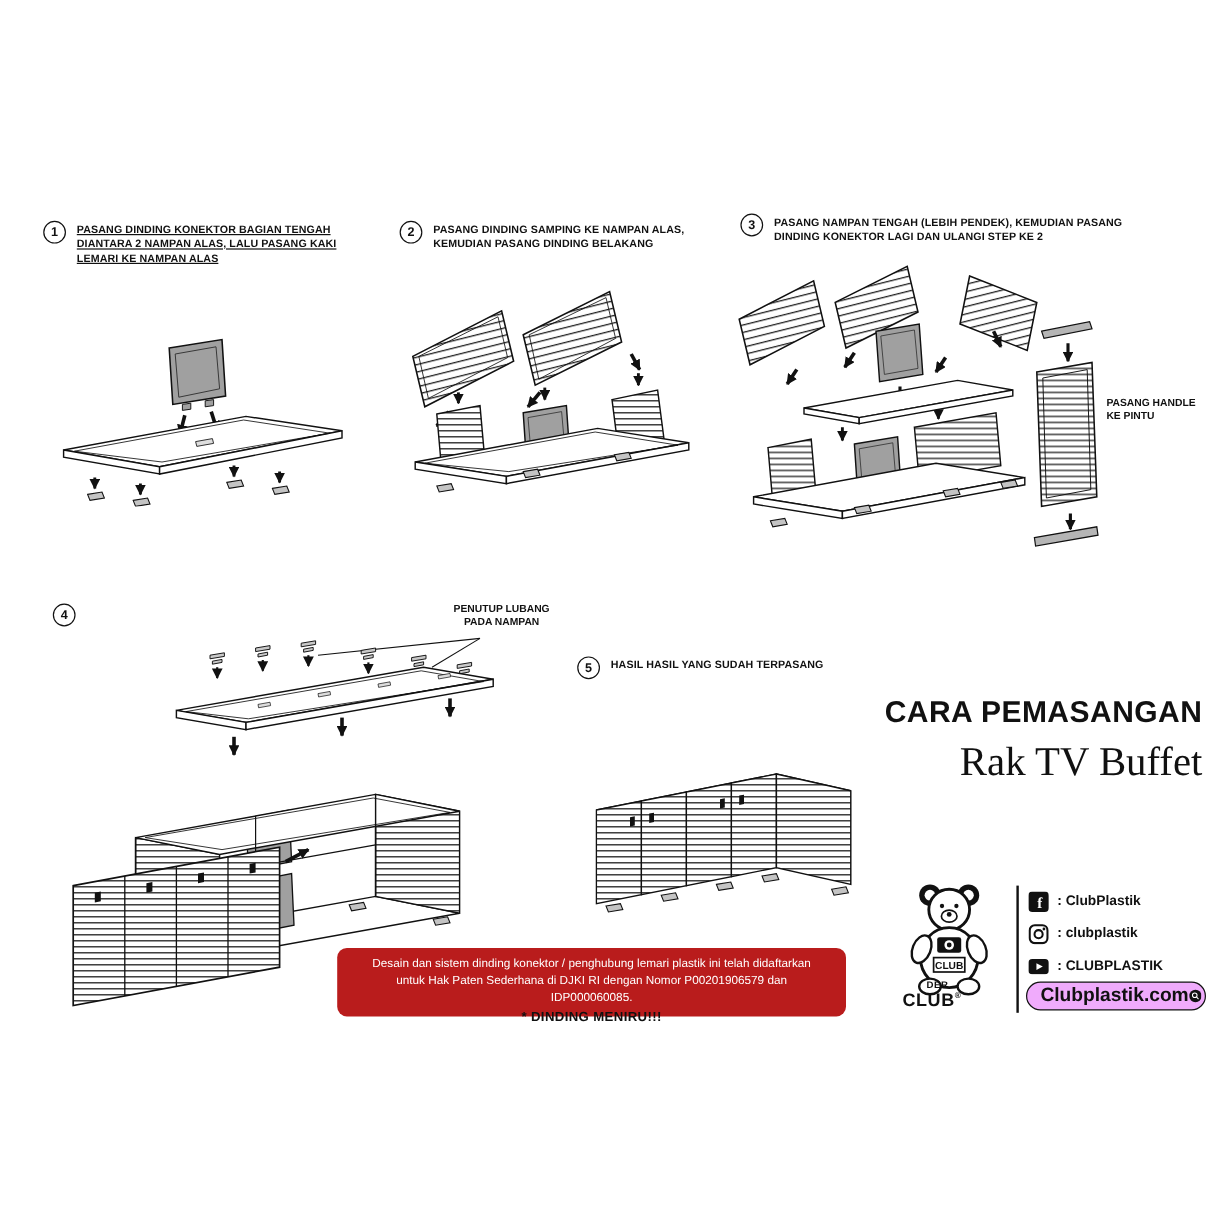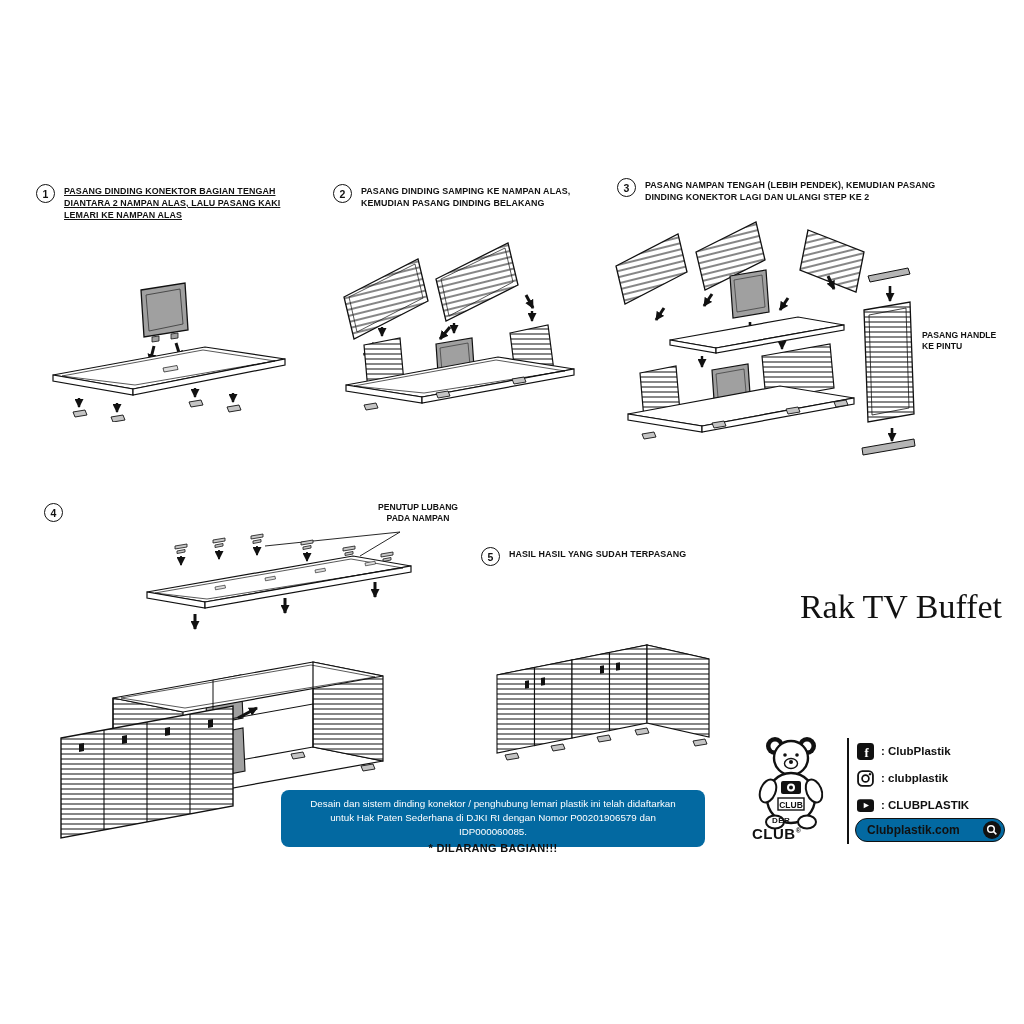--- a/index.html
+++ b/index.html
@@ -14,29 +14,29 @@
     width:19px; height:19px; min-width:19px; border:1.6px solid #111; border-radius:50%;
     display:flex; align-items:center; justify-content:center;
     font-size:10.5px; font-weight:bold; background:#fff;
   }
   .step-text { font-size:8.9px; font-weight:bold; line-height:1.32; letter-spacing:.1px; padding-top:2px; }
   .note { font-size:8.6px; font-weight:bold; line-height:1.3; }
   .title-block { text-align:right; }
   .title-main { font-size:25px; font-weight:bold; letter-spacing:.4px; }
   .title-sub  { font-family:"Liberation Serif", serif; font-size:34px; margin-top:8px; font-weight:normal; }
   .patent-box {
-    background:#0369a1; color:#fff; border-radius:8px; padding:7px 16px;
+    background:#b91c1c; color:#fff; border-radius:8px; padding:7px 16px;
     font-size:9.8px; line-height:1.45; text-align:center;
   }
   .warning { text-align:center; font-weight:bold; font-size:11px; letter-spacing:.3px; }
   .social-row { display:flex; align-items:center; gap:7px; font-size:11.5px; font-weight:bold; height:18px; }
   .site-pill {
     border:1.8px solid #111; border-radius:13px; width:150px; height:24px;
     display:flex; align-items:center; justify-content:space-between;
-    padding:0 3px 0 11px; font-weight:bold; font-size:12px; background:#0369a1;
+    padding:0 3px 0 11px; font-weight:bold; font-size:16px; background:#f0abfc;
   }
   .divider-v { width:1.6px; background:#111; }
   svg { display:block; }
 </style>
 </head>
 <body>
 
 <svg width="0" height="0" style="position:absolute">
   <defs>
     <marker id="ah" markerUnits="userSpaceOnUse" markerWidth="9" markerHeight="9" refX="8" refY="4.5" orient="auto">
@@ -296,25 +296,26 @@
       <polygon points="162,50 224,64 224,142 162,128" fill="url(#louv)" stroke="#111" stroke-width="1.2"></polygon>
       <polygon points="20,160 32,158 34,163 22,165" fill="#c4c4c4" stroke="#111" stroke-width="0.9"></polygon>
       <polygon points="66,151 78,149 80,154 68,156" fill="#c4c4c4" stroke="#111" stroke-width="0.9"></polygon>
       <polygon points="112,142 124,140 126,145 114,147" fill="#c4c4c4" stroke="#111" stroke-width="0.9"></polygon>
       <polygon points="150,135 162,133 164,138 152,140" fill="#c4c4c4" stroke="#111" stroke-width="0.9"></polygon>
       <polygon points="208,146 220,144 222,149 210,151" fill="#c4c4c4" stroke="#111" stroke-width="0.9"></polygon>
     </g>
   </svg>
 
   <div class="abs title-block" style="left:690px;top:580px;width:312px;">
+    <div class="title-main">CARA PEMASANGAN</div>
     <div class="title-sub">Rak TV Buffet</div>
   </div>
 
   <div class="abs patent-box" style="left:281px;top:790px;width:424px;">Desain dan sistem dinding konektor / penghubung lemari plastik ini telah didaftarkan untuk Hak Paten Sederhana di DJKI RI dengan Nomor P00201906579 dan IDP000060085.</div>
-  <div class="abs warning" style="left:281px;top:842px;width:424px;">* DILARANG BAGIAN!!!</div>
+  <div class="abs warning" style="left:281px;top:842px;width:424px;">* DINDING MENIRU!!!</div>
 
   <svg class="abs" style="left:745px;top:732px;" width="95" height="98" viewBox="0 0 95 98">
     <circle cx="30" cy="14" r="9" fill="#111"></circle>
     <circle cx="30" cy="14" r="4.5" fill="#fff"></circle>
     <circle cx="62" cy="14" r="9" fill="#111"></circle>
     <circle cx="62" cy="14" r="4.5" fill="#fff"></circle>
     <circle cx="46" cy="26" r="17" fill="#fff" stroke="#111" stroke-width="2.4"></circle>
     <circle cx="40" cy="23" r="1.8" fill="#111"></circle>
     <circle cx="52" cy="23" r="1.8" fill="#111"></circle>
     <ellipse cx="46" cy="31.5" rx="6.5" ry="5" fill="#fff" stroke="#111" stroke-width="1.4"></ellipse>

